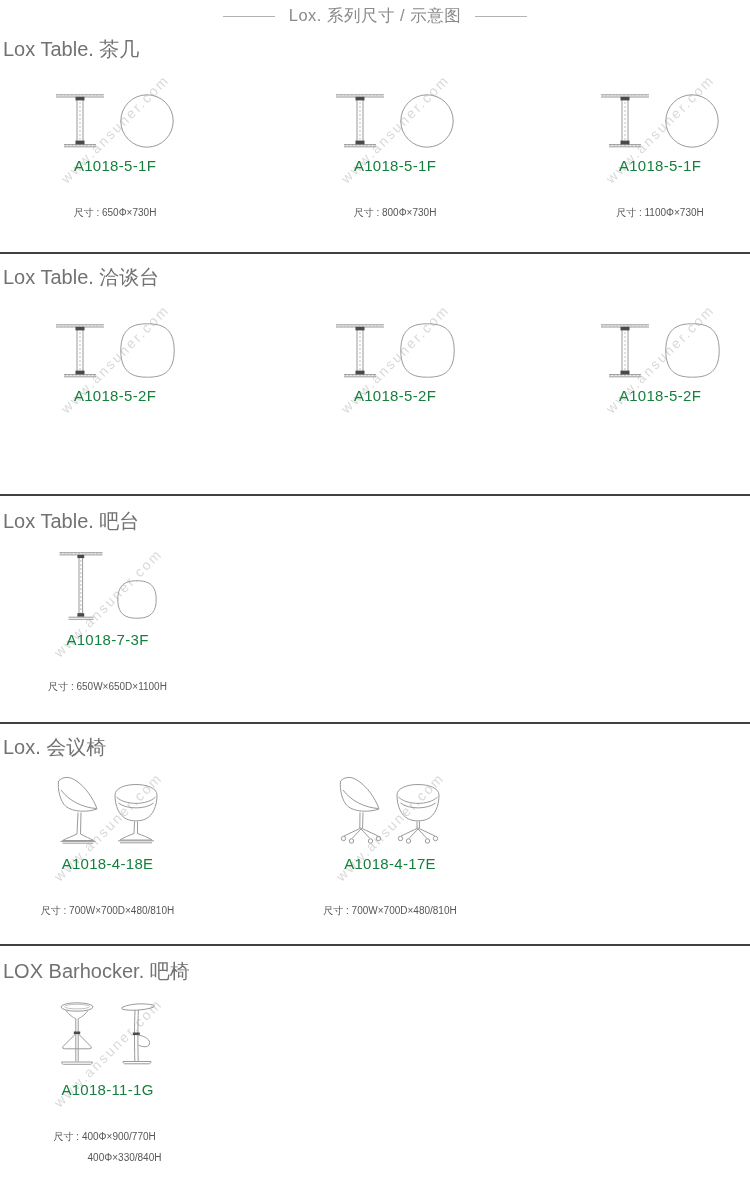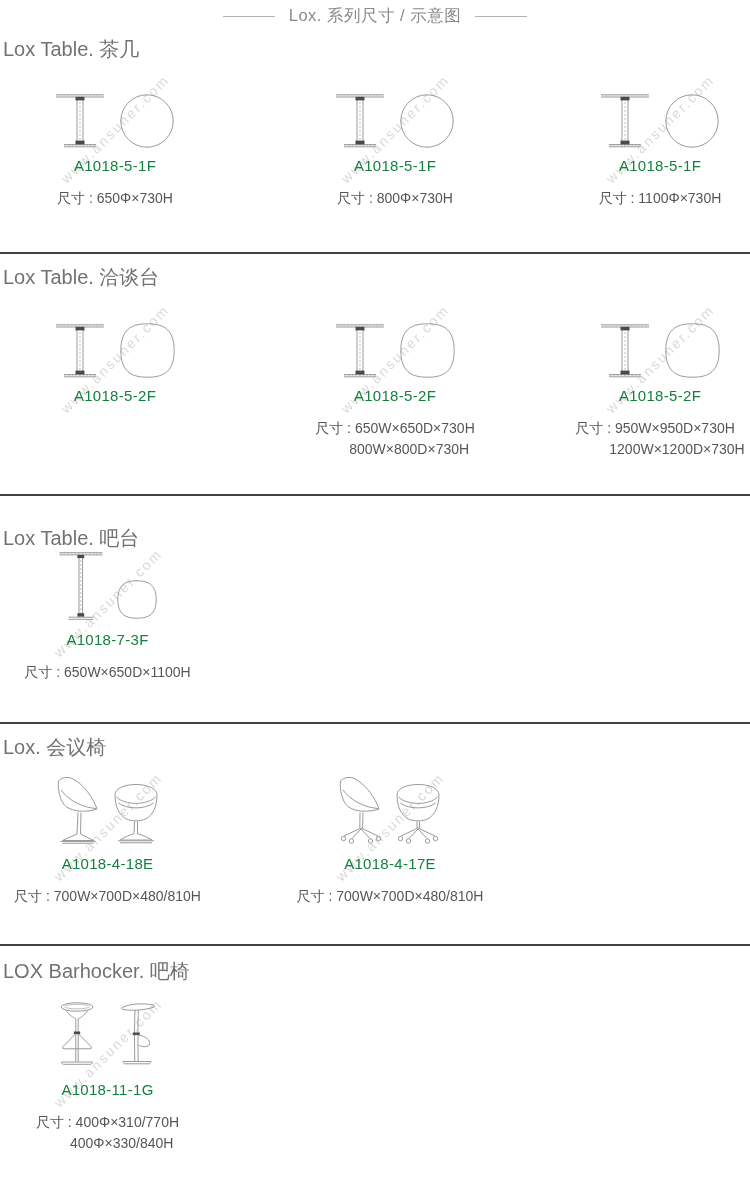--- a/index.html
+++ b/index.html
@@ -12,21 +12,21 @@
     display:flex;align-items:center;justify-content:center;gap:14px;
   }
   .titlebar .rule{width:52px;height:1px;background:#b3b3b3;}
   .page-title{font-size:16.5px;color:#8a8a8a;letter-spacing:.5px;}
   .section-label{position:absolute;left:3px;font-size:20px;color:#727272;}
   .divider{position:absolute;left:0;width:750px;height:2px;background:#414141;}
   .cell{position:absolute;display:flex;flex-direction:column;align-items:center;}
   .diagram{height:74px;display:flex;align-items:flex-end;position:relative;z-index:1;}
   .g16{gap:16px;} .g14{gap:14px;} .g12{gap:12px;} .g24{gap:24px;}
   .code{margin-top:9px;font-size:15px;color:#15803d;letter-spacing:.3px;position:relative;z-index:1;}
-  .sizes{margin-top:14px;font-size:14px;color:#565656;line-height:21px;text-align:left;position:relative;z-index:1;}
+  .sizes{margin-top:28px;font-size:10px;color:#565656;line-height:21px;text-align:left;position:relative;z-index:1;}
   .size-line2{padding-left:34px;}
   .wm{
     position:absolute;top:55px;left:50%;
     transform:translate(-50%,-50%) rotate(-45deg);
     color:#d9d9d9;font-size:14px;letter-spacing:2.2px;white-space:nowrap;z-index:0;
   }
   svg{display:block;}
   .defs{position:absolute;width:0;height:0;overflow:hidden;}
 </style>
 </head>
@@ -128,21 +128,21 @@
 </svg>
 
 <div class="titlebar">
   <div class="rule"></div>
   <div class="page-title">Lox. 系列尺寸 / 示意图</div>
   <div class="rule"></div>
 </div>
 
 <div class="section-label" style="top:36px">Lox Table. 茶几</div>
 <div class="section-label" style="top:264px">Lox Table. 洽谈台</div>
-<div class="section-label" style="top:525px">Lox Table. 吧台</div>
+<div class="section-label" style="top:508px">Lox Table. 吧台</div>
 <div class="section-label" style="top:734px">Lox. 会议椅</div>
 <div class="section-label" style="top:958px">LOX Barhocker. 吧椅</div>
 
 <div class="divider" style="top:252px"></div>
 <div class="divider" style="top:494px"></div>
 <div class="divider" style="top:722px"></div>
 <div class="divider" style="top:944px"></div>
 
 <div class="cell" style="left:5px;top:74px;width:220px">
   <div class="wm">www.ansuner.com</div>
@@ -206,40 +206,32 @@
   <div class="wm">www.ansuner.com</div>
   <div class="diagram g16">
     <svg width="48" height="54" viewBox="0 0 48 54">
         <use href="#sym-table-side"></use>
       </svg>
     <svg width="55" height="55" viewBox="0 0 55 55">
         <use href="#sym-squircle"></use>
       </svg>
   </div>
   <div class="code">A1018-5-2F</div>
-  <div class="sizes">
-    <div>尺寸 : 650W×650D×730H</div>
-    <div class="size-line2">800W×800D×730H</div>
-  </div>
 </div>
 <div class="cell" style="left:550px;top:304px;width:220px">
   <div class="wm">www.ansuner.com</div>
   <div class="diagram g16">
     <svg width="48" height="54" viewBox="0 0 48 54">
         <use href="#sym-table-side"></use>
       </svg>
     <svg width="55" height="55" viewBox="0 0 55 55">
         <use href="#sym-squircle"></use>
       </svg>
   </div>
   <div class="code">A1018-5-2F</div>
-  <div class="sizes">
-    <div>尺寸 : 950W×950D×730H</div>
-    <div class="size-line2">1200W×1200D×730H</div>
-  </div>
 </div>
 
 <div class="cell" style="left:0px;top:548px;width:215px">
   <div class="wm">www.ansuner.com</div>
   <div class="diagram g14">
     <svg width="44" height="70" viewBox="0 0 44 70">
         <use href="#sym-bar-side"></use>
       </svg>
     <svg width="40" height="40" viewBox="0 0 40 40" style="margin-bottom:2px">
         <use href="#sym-bar-squircle"></use>
@@ -287,16 +279,16 @@
   <div class="diagram g24">
     <svg width="36" height="70" viewBox="0 0 36 70">
         <use href="#sym-stool-front"></use>
       </svg>
     <svg width="38" height="70" viewBox="0 0 38 70">
         <use href="#sym-stool-side"></use>
       </svg>
   </div>
   <div class="code">A1018-11-1G</div>
   <div class="sizes">
-    <div>尺寸 : 400Φ×310/770H</div>
+    <div>尺寸 : 400Φ×900/770H</div>
     <div class="size-line2">400Φ×330/840H</div>
   </div>
 </div>
 
 </body></html>

